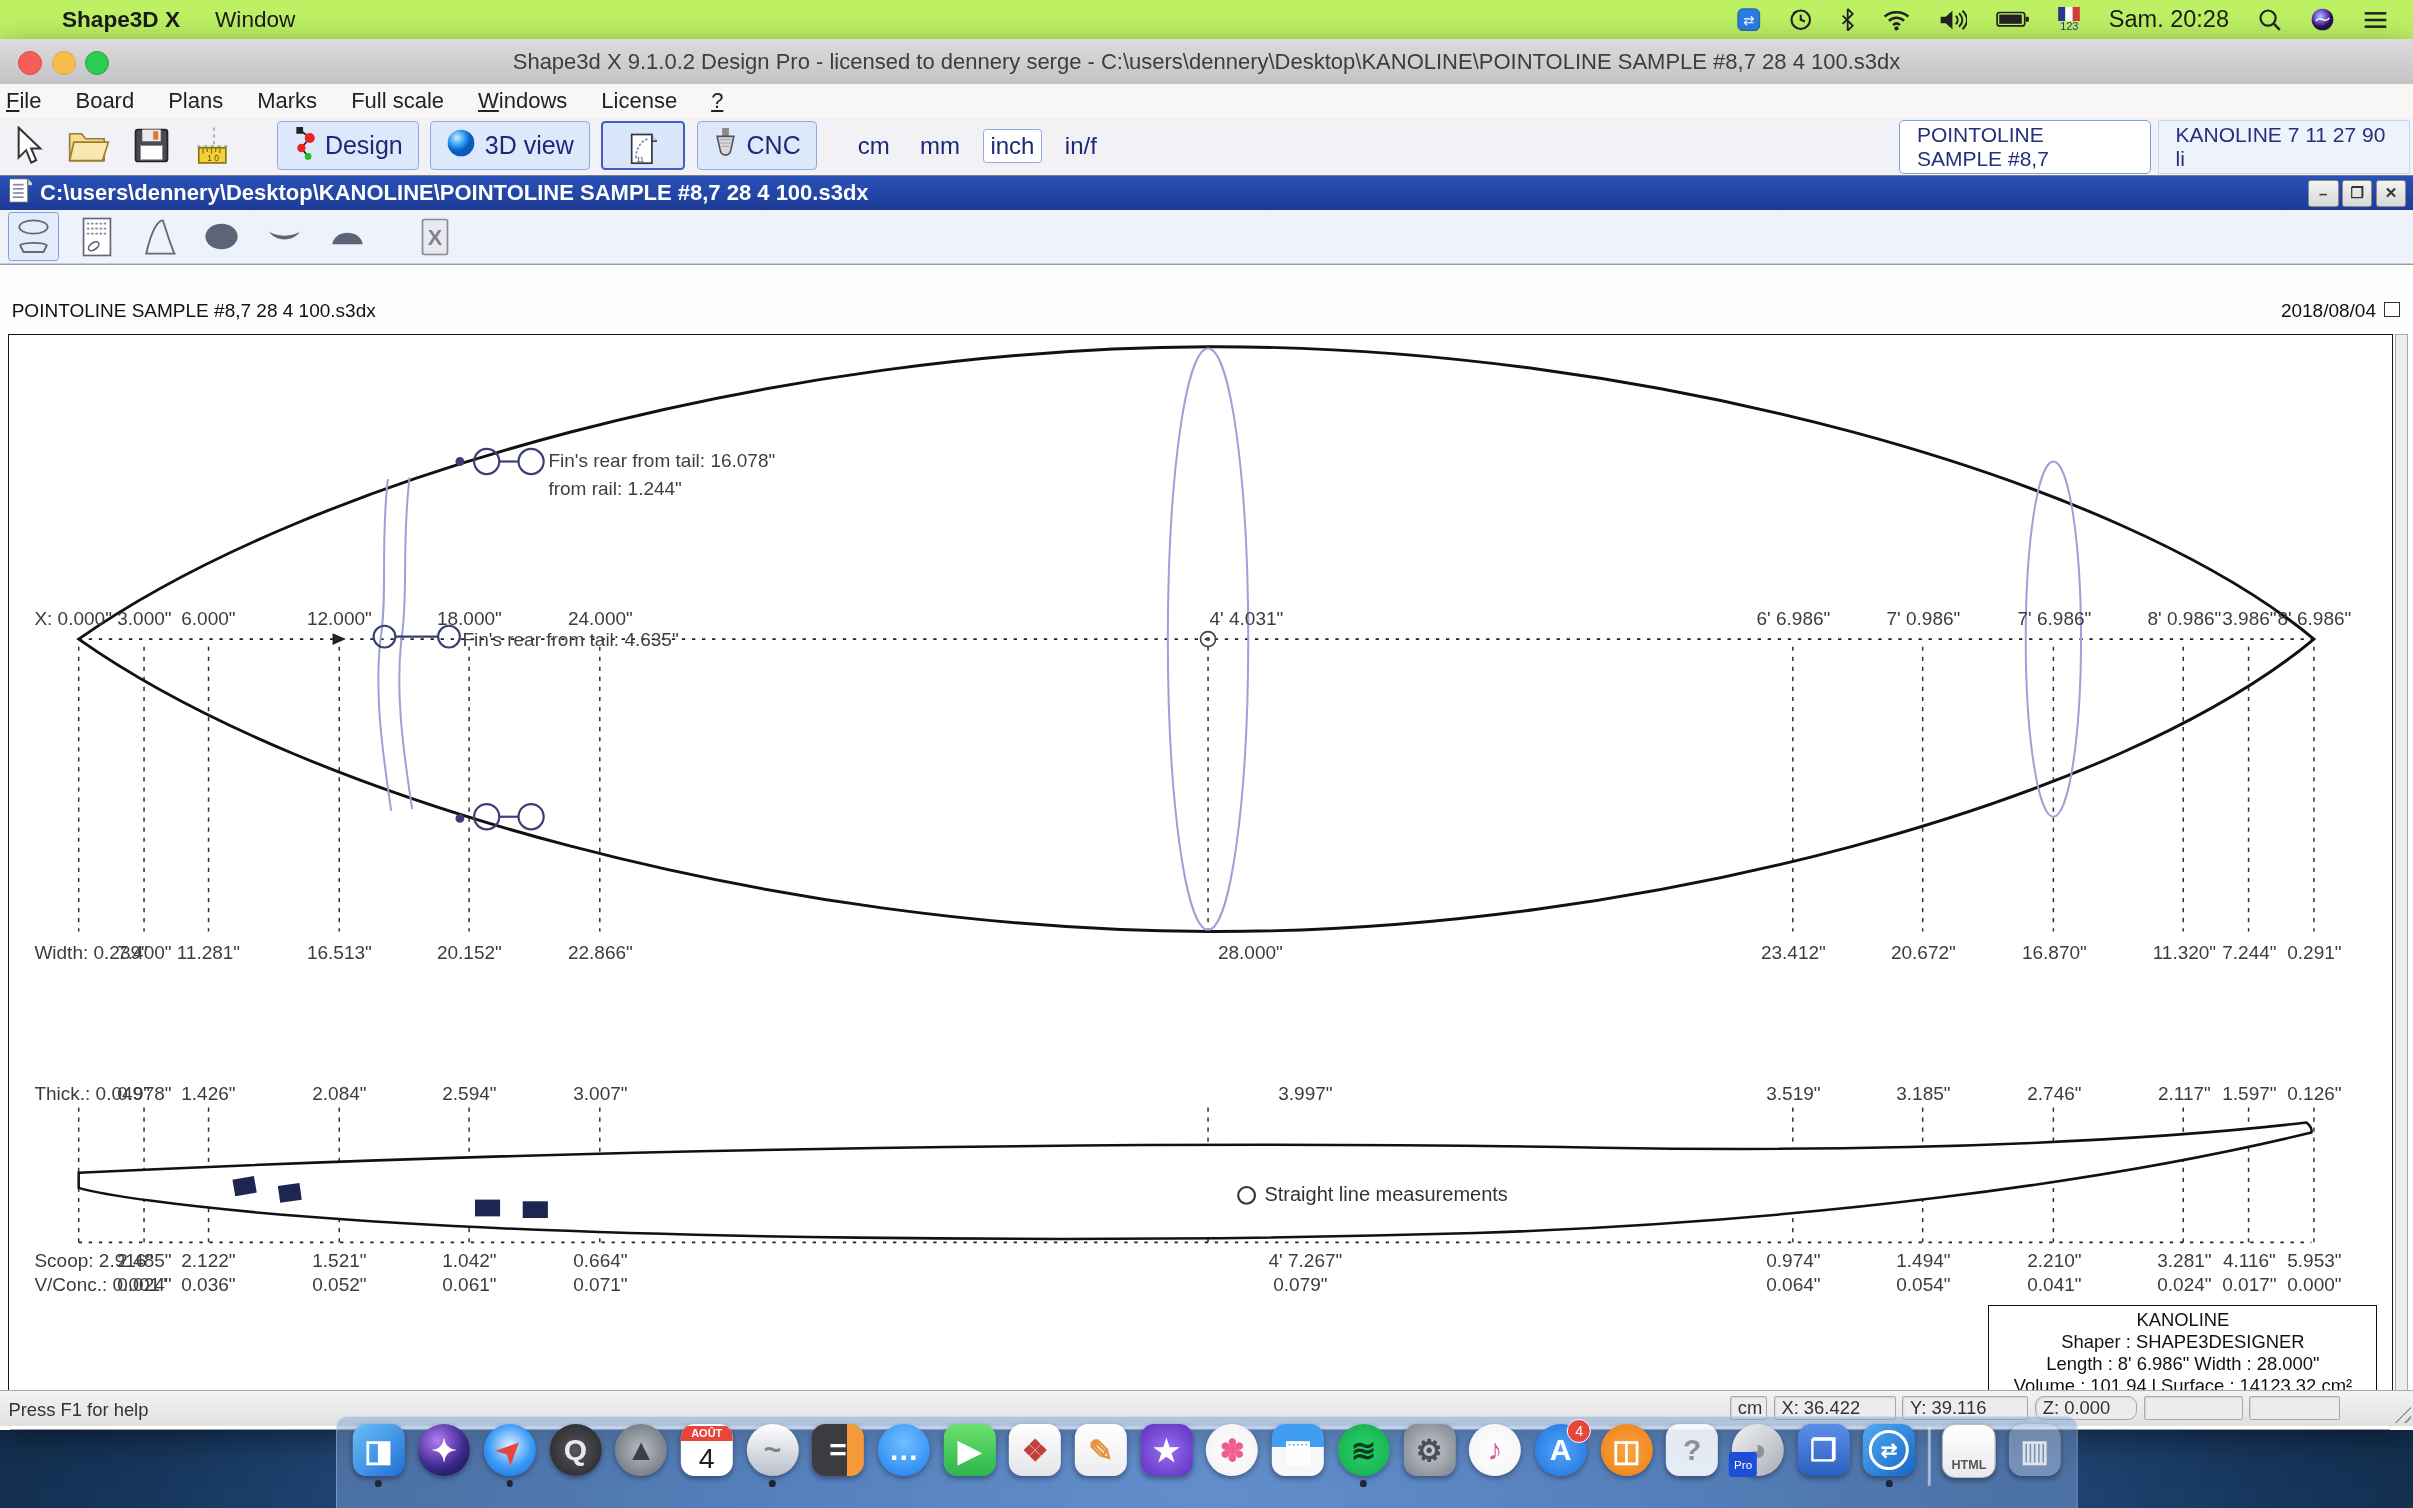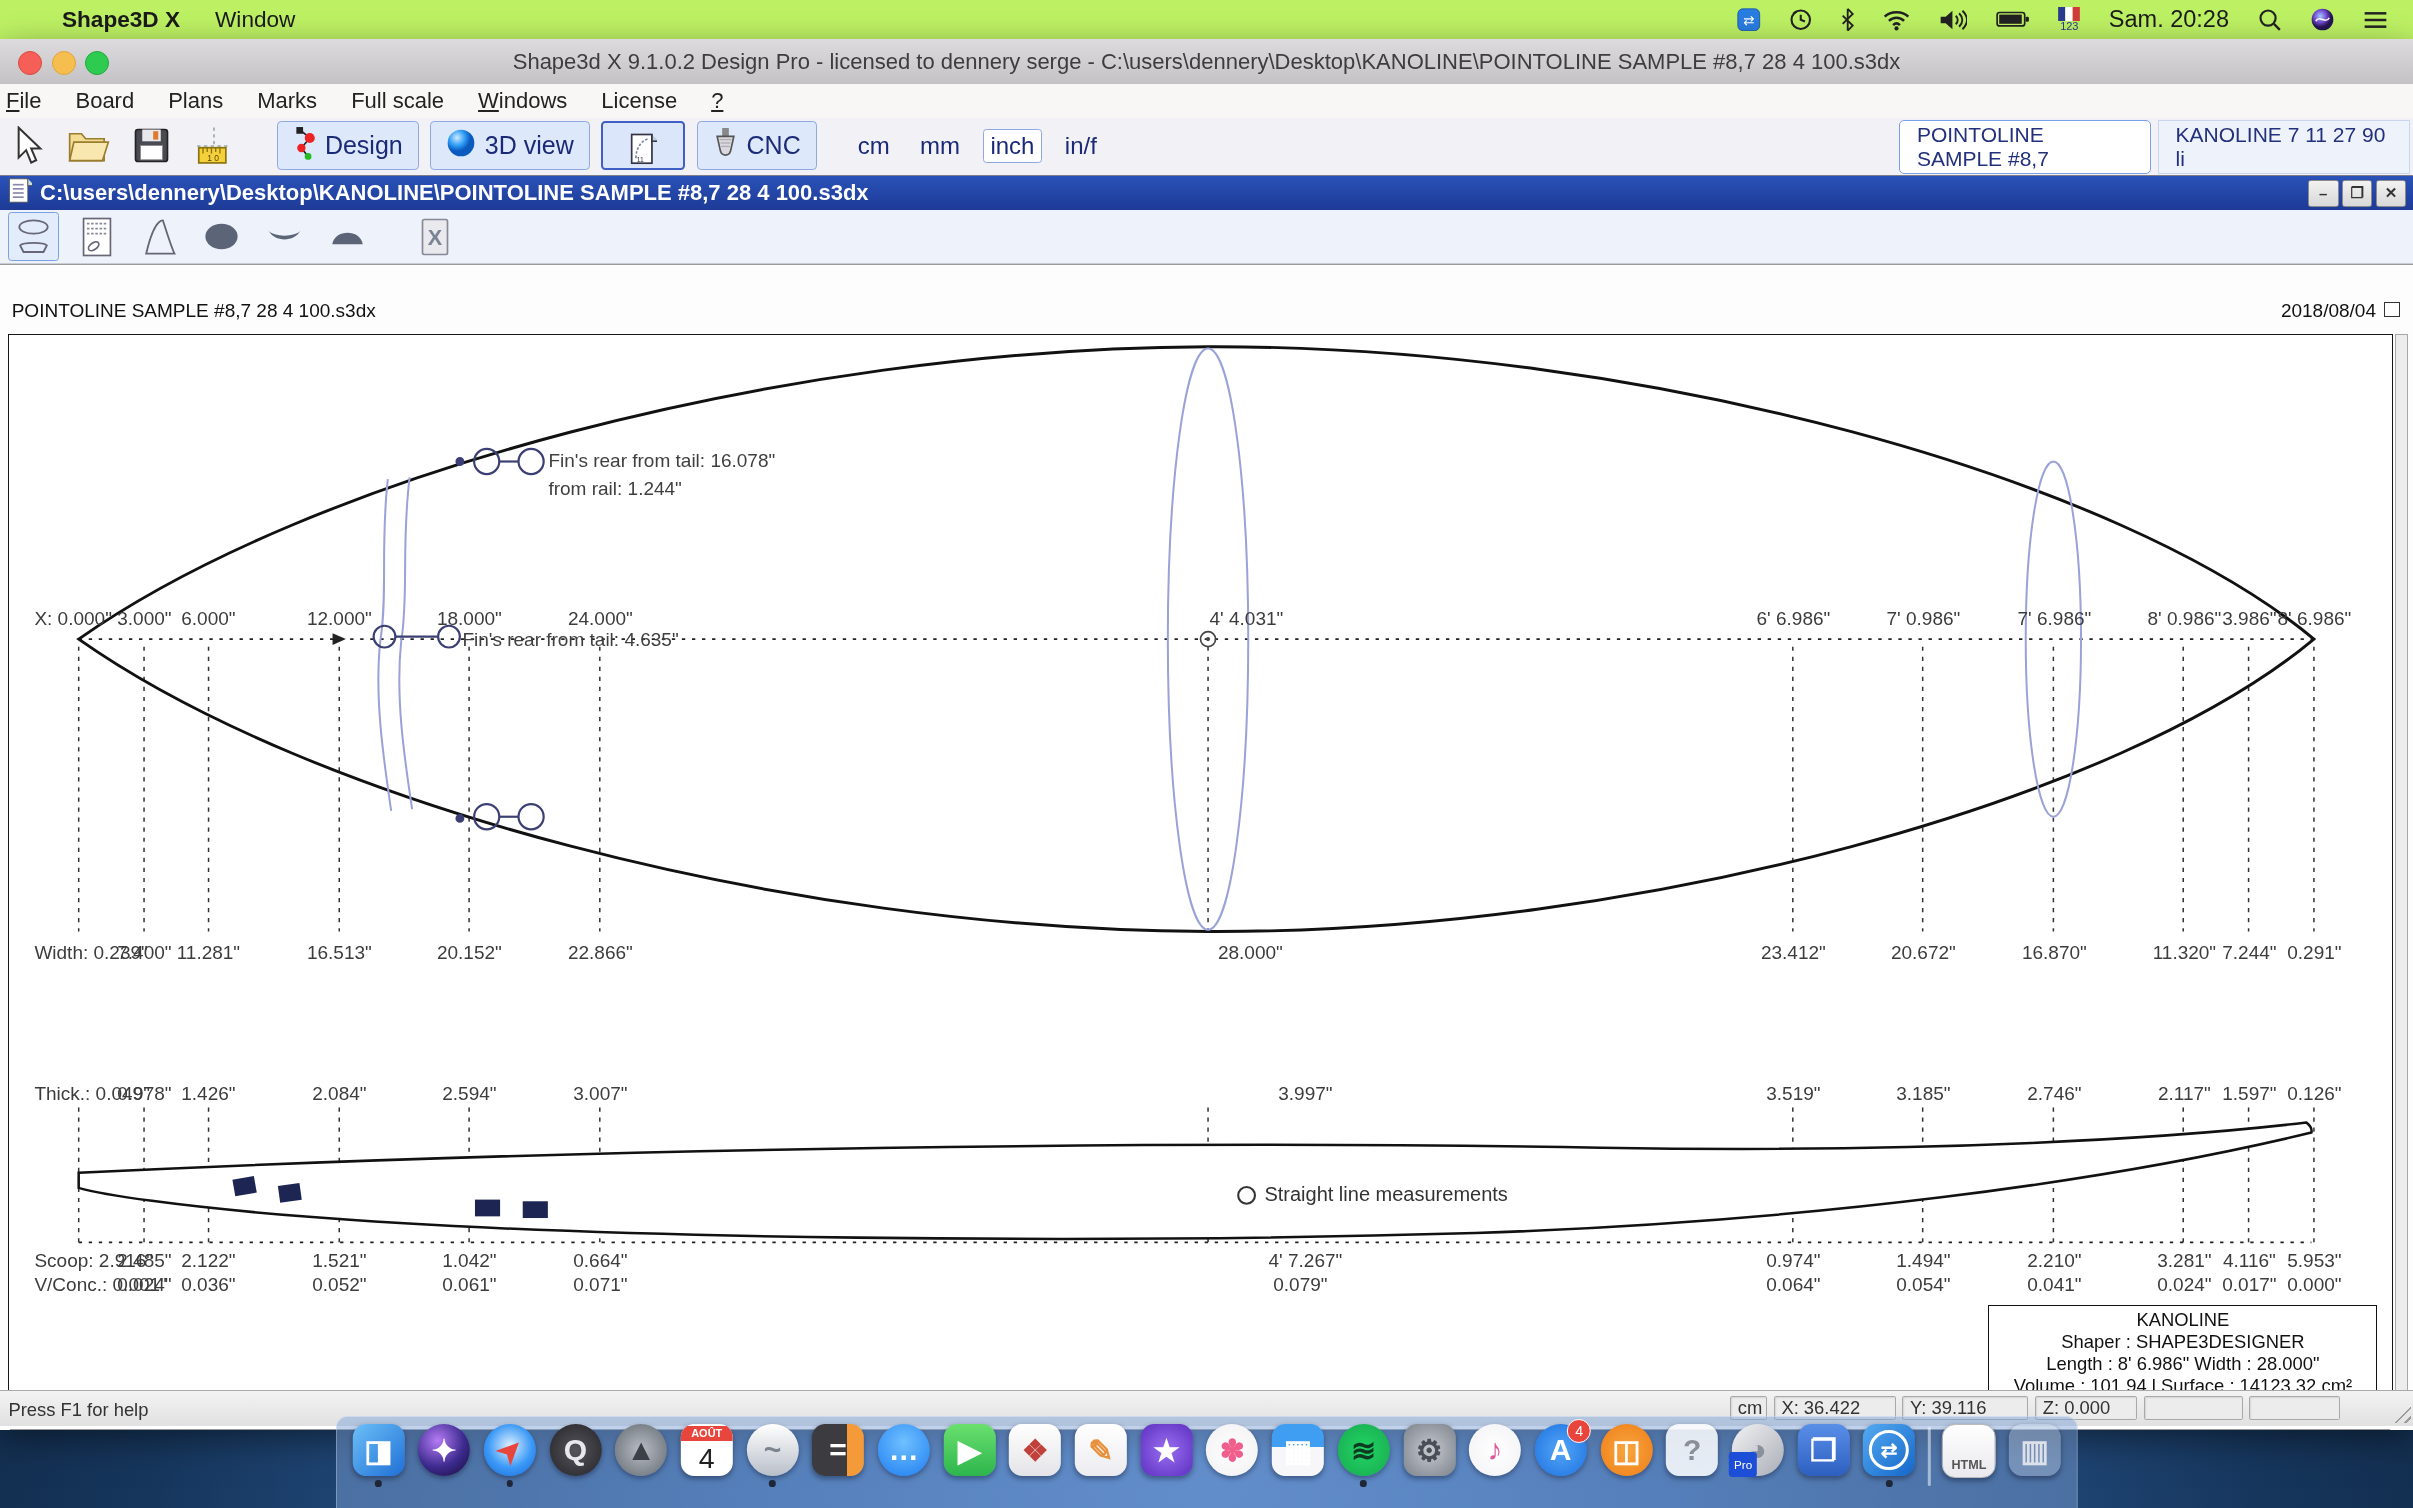--- a/index.html
+++ b/index.html
@@ -555,21 +555,21 @@
       <div class="rightstrip"></div>
       <div class="userline">dennery serge</div>
     </div>
 
     <div class="statusbar">
       <span class="statushelp">Press F1 for help</span>
       <div class="statuscells" id="statuscells">
           <div class="scell" style="width: 37px;">cm</div>
           <div class="scell" style="width: 122px;">X: 36.422</div>
           <div class="scell" style="width: 126px;">Y: 39.116</div>
-          <div class="scell" style="width: 102px;">Z: 0.000</div>
+          <div class="scell" style="width: 102px; border-radius: 9px;">Z: 0.000</div>
           <div class="scell" style="width: 99px;"></div>
           <div class="scell" style="width: 91px;"></div>
         </div>
       <div class="grip"></div>
     </div>
   </div>
 
   <div class="dock" id="dock">
       <div class="dockitem">
         <div class="dicon square" style="background: linear-gradient(135deg, rgb(108, 192, 247), rgb(31, 111, 214)); color: rgb(255, 255, 255);">

